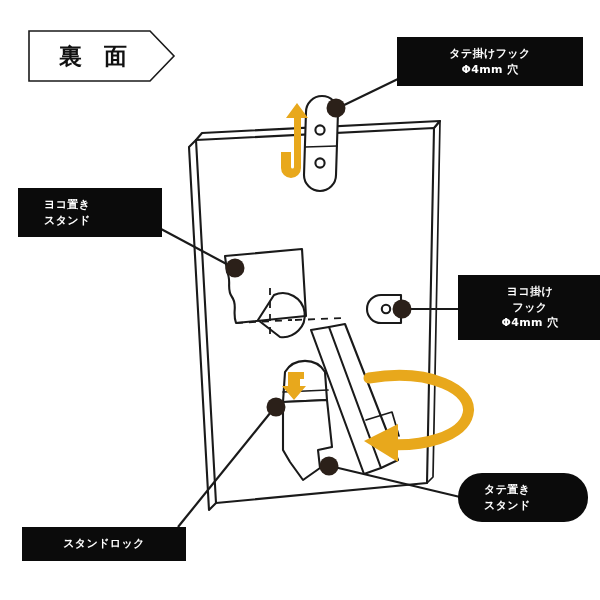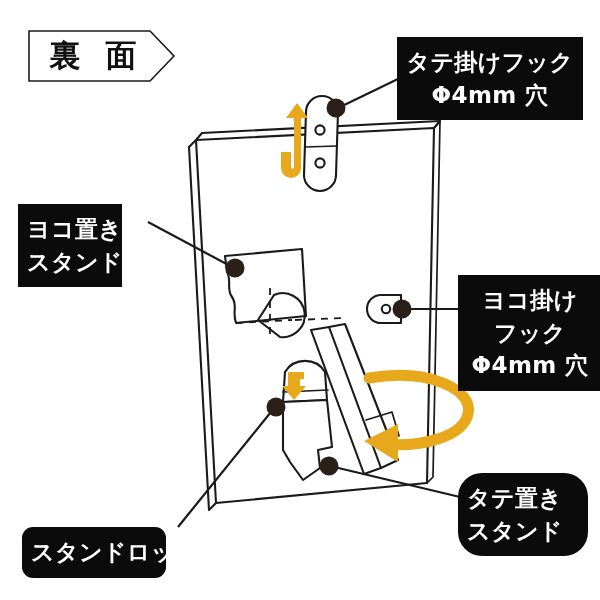--- a/index.html
+++ b/index.html
@@ -41,49 +41,49 @@
   }
   .banner-text {
     position: absolute;
     left: 0;
     top: 0;
     width: 130px;
     height: 52px;
     display: flex;
     align-items: center;
     justify-content: center;
-    font-size: 31px;
+    font-size: 23px;
     font-weight: 700;
     letter-spacing: 7px;
     text-indent: 7px;
     color: #111111;
     font-family: "DejaVu Sans", "Liberation Sans", sans-serif;
   }
 
   
   .chip {
     position: absolute;
     background: #0b0b0b;
     color: #ffffff;
     font-weight: 700;
-    font-size: 23px;
+    font-size: 11px;
     line-height: 1.42;
-    padding: 9px 9px;
+    padding: 9px 26px;
     box-sizing: border-box;
     letter-spacing: 0.4px;
     white-space: pre;
   }
   .chip.center { text-align: center; }
   .chip.left   { text-align: left; }
 
   #chip-hook-vert { left: 397px; top: 37px;  width: 186px; text-align: center; }
-  #chip-stand-horiz { left: 18px;  top: 204px; width: 104px; text-align: left; }
+  #chip-stand-horiz { left: 18px;  top: 188px; width: 144px; text-align: left; }
   #chip-hook-horiz { left: 458px; top: 275px; width: 144px; text-align: center; }
   #chip-stand-vert { left: 458px; top: 473px; width: 130px; text-align: left; border-radius: 24px; }
-  #chip-stand-lock { left: 22px;  top: 527px; width: 144px; text-align: center; border-radius: 11px; }
+  #chip-stand-lock { left: 22px;  top: 527px; width: 164px; text-align: center; }
 </style>
 </head>
 <body>
 
 <div id="stage">
 
   <svg id="art" viewBox="0 0 600 600">
     <defs>
       <style>
         .ln   { fill:none; stroke:#1a1a1a; stroke-width:2.1; stroke-linejoin:round; stroke-linecap:round; }

